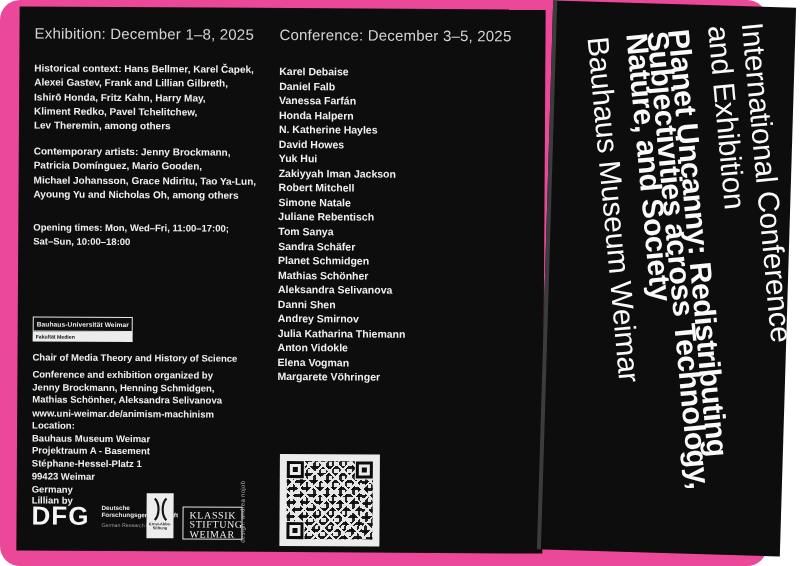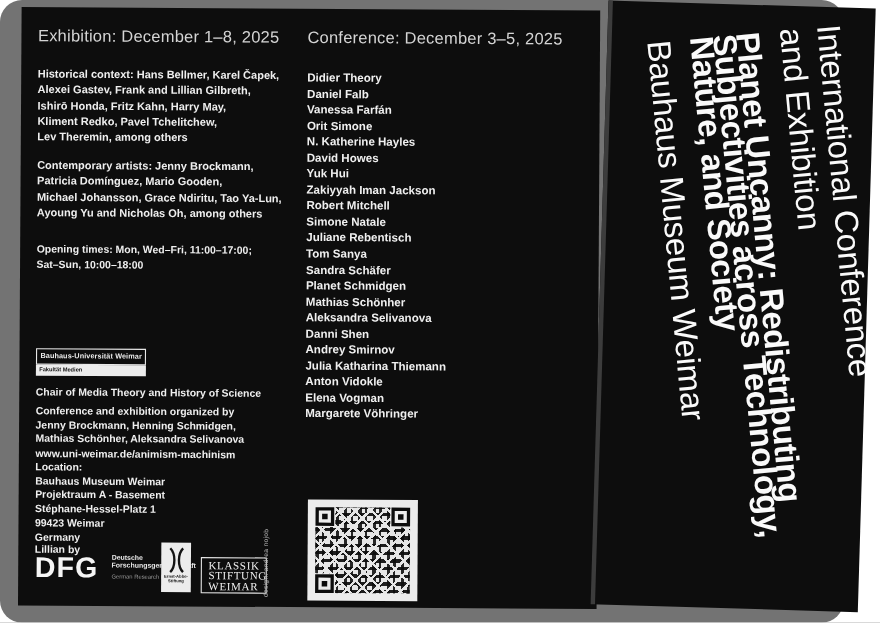--- a/index.html
+++ b/index.html
@@ -1,17 +1,17 @@
 <!DOCTYPE html>
 <html><head>
 <meta charset="utf-8">
 <style>
   html,body{margin:0;padding:0;width:800px;height:566px;background:#fff;overflow:hidden;
     font-family:"Liberation Sans","DejaVu Sans",sans-serif;}
-  .stage{position:relative;width:767px;height:566px;background:#737373;border-radius:20px;}
+  .stage{position:relative;width:767px;height:566px;background:#ec4899;border-radius:20px;}
 
   
   .left-panel{position:absolute;left:18px;top:8px;width:526px;height:544px;
     background:#0d0d0d;transform:rotate(.35deg);color:#f1f1f1;}
   .hdr{position:absolute;font-size:15px;font-weight:400;color:#d4d4d4;letter-spacing:.2px;white-space:nowrap;}
   .blk{position:absolute;font-size:10px;font-weight:700;line-height:14.3px;color:#efefef;white-space:nowrap;}
   .blk.small{font-size:9.5px;line-height:13.6px;}
   .blk.tiny{font-size:9.5px;line-height:12.7px;}
   .col1{left:15px;} .col2{left:260px;}
 
@@ -148,24 +148,24 @@
         </div>
     </div>
 
     <div class="ksw">
       <div style="display:contents"><div>KLASSIK</div><div>STIFTUNG</div><div>WEIMAR</div></div>
     </div>
 
     <div class="hdr col2" style="top:18px">Conference: December 3–5, 2025</div>
 
     <div class="speakers">
-        <div>Didier Theory</div>
+        <div>Karel Debaise</div>
         <div>Daniel Falb</div>
         <div>Vanessa Farfán</div>
-        <div>Orit Simone</div>
+        <div>Honda Halpern</div>
         <div>N. Katherine Hayles</div>
         <div>David Howes</div>
         <div>Yuk Hui</div>
         <div>Zakiyyah Iman Jackson</div>
         <div>Robert Mitchell</div>
         <div>Simone Natale</div>
         <div>Juliane Rebentisch</div>
         <div>Tom Sanya</div>
         <div>Sandra Schäfer</div>
         <div>Planet Schmidgen</div>

